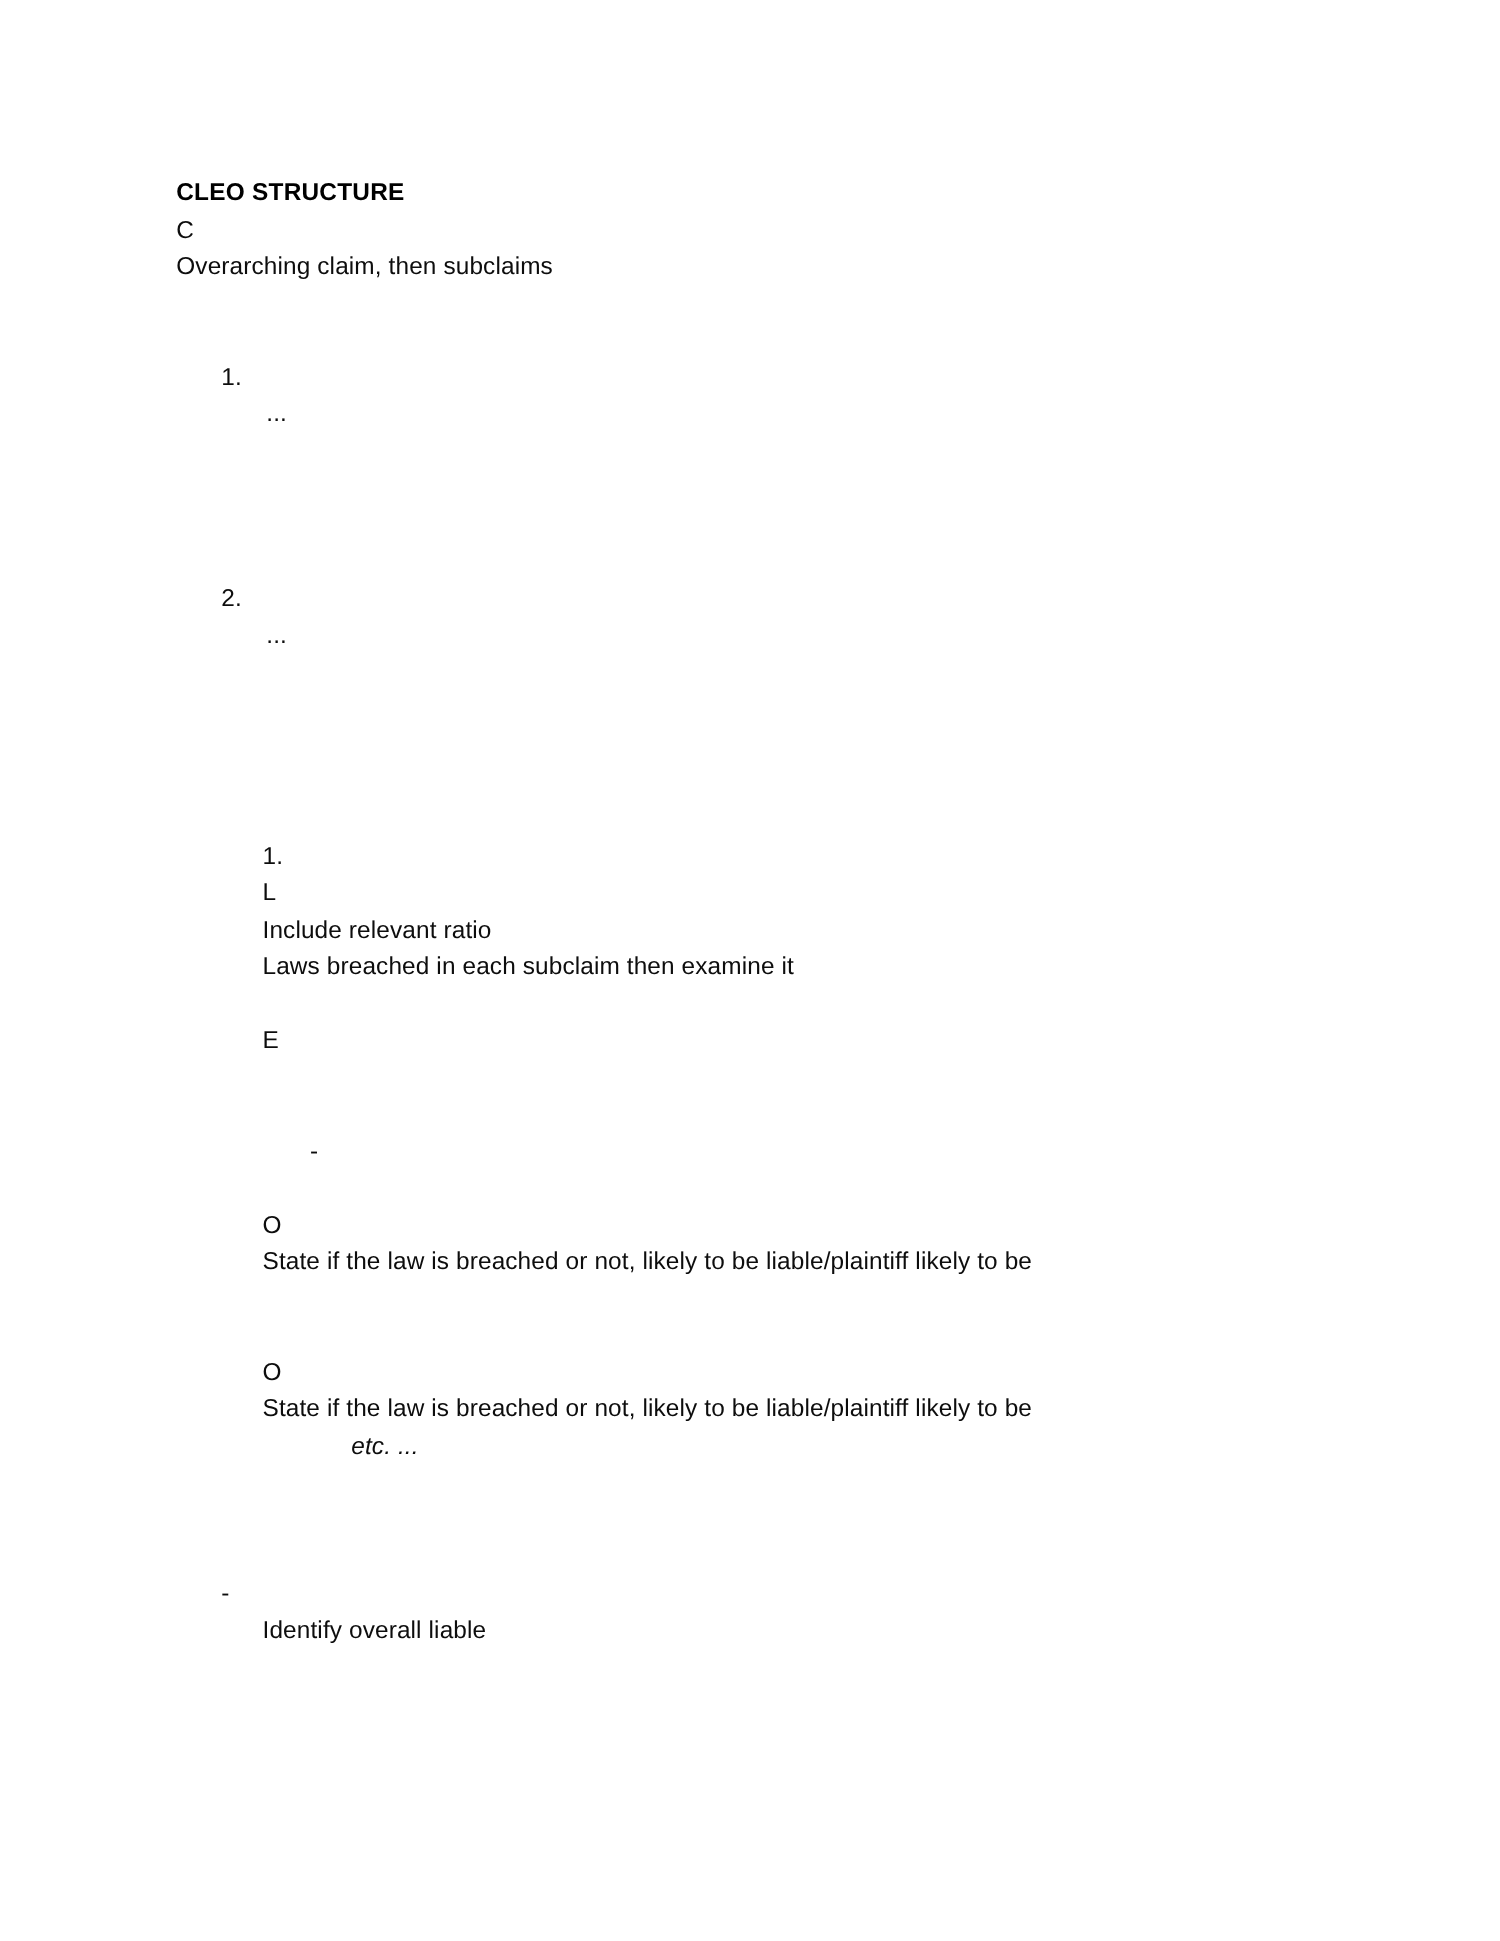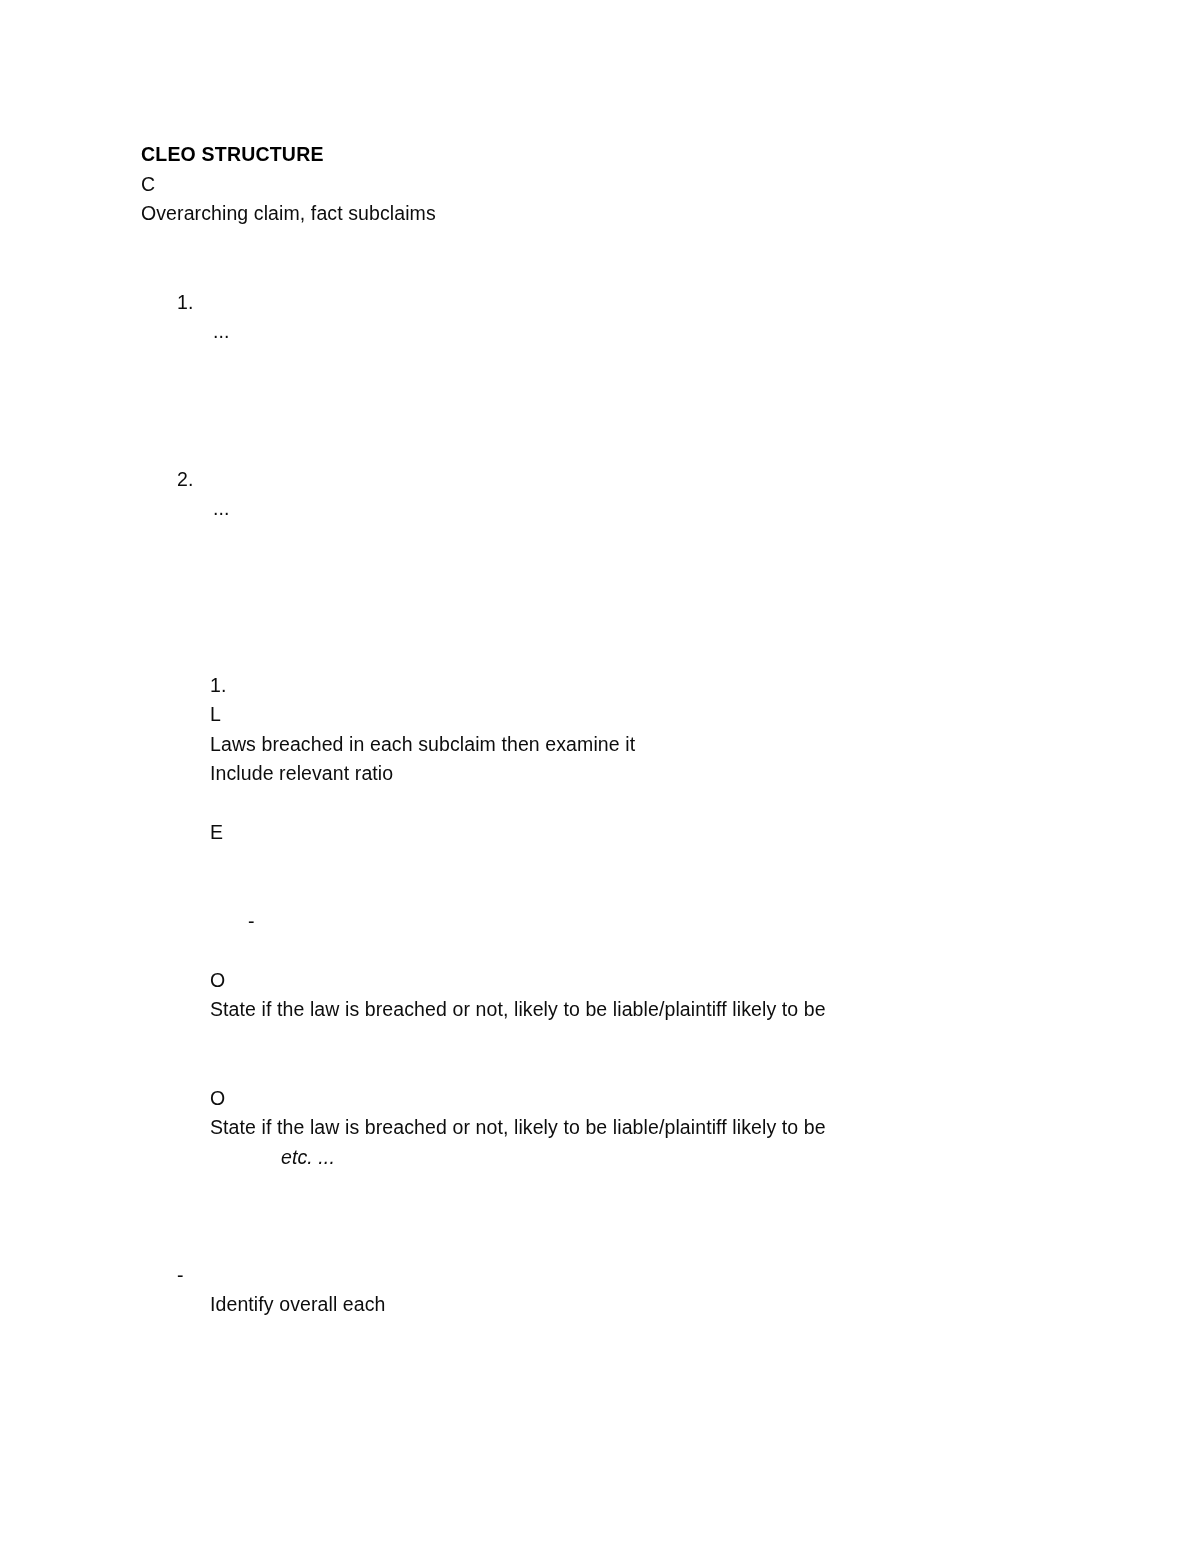--- a/index.html
+++ b/index.html
@@ -82,38 +82,38 @@
 </style>
 </head>
 <body>
 
 <div class="page">
   <div class="doc">
 
     <div class="heading">CLEO STRUCTURE</div>
 
     <div class="line">C</div>
-    <div class="line">Overarching claim, fact subclaims</div>
+    <div class="line">Overarching claim, then subclaims</div>
 
     <div class="row row-num">
       <span class="marker">1.</span>
       <span class="txt">...</span>
     </div>
     <div class="row row-num">
       <span class="marker">2.</span>
       <span class="txt">...</span>
     </div>
 
     <div class="spacer-3"></div>
 
     <div class="line ind-1">1.</div>
 
     <div class="line ind-1">L</div>
+    <div class="line ind-1">Include relevant ratio</div>
     <div class="line ind-1">Laws breached in each subclaim then examine it</div>
-    <div class="line ind-1">Include relevant ratio</div>
 
     <div class="spacer-1"></div>
 
     <div class="line ind-1">E</div>
     <div class="row row-d2">
       <span class="marker">-</span>
     </div>
 
     <div class="spacer-1"></div>
 
@@ -123,21 +123,21 @@
     <div class="spacer-2"></div>
 
     <div class="line ind-1">O</div>
     <div class="line ind-1">State if the law is breached or not, likely to be liable/plaintiff likely to be</div>
     <div class="line etc">etc. ...</div>
 
     <div class="spacer-1"></div>
 
     <div class="row row-d1">
       <span class="marker">-</span>
-      <span class="txt">Identify overall each</span>
+      <span class="txt">Identify overall liable</span>
     </div>
     <div class="row row-d1">
       
       
     </div>
 
   </div>
 </div>
 
 </body></html>

